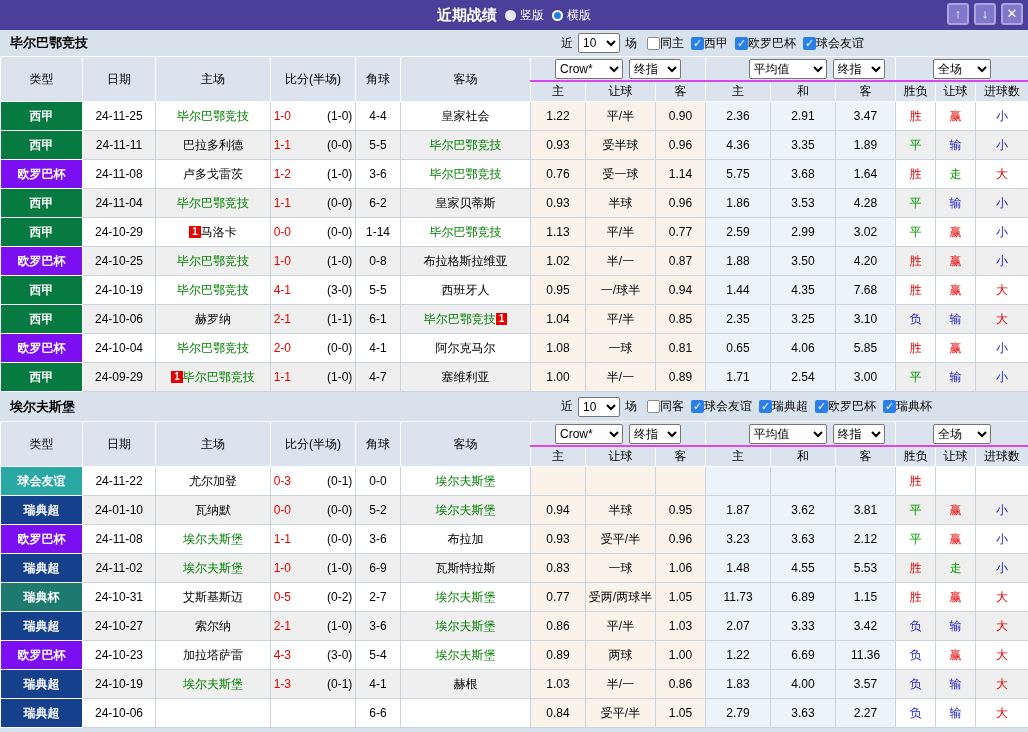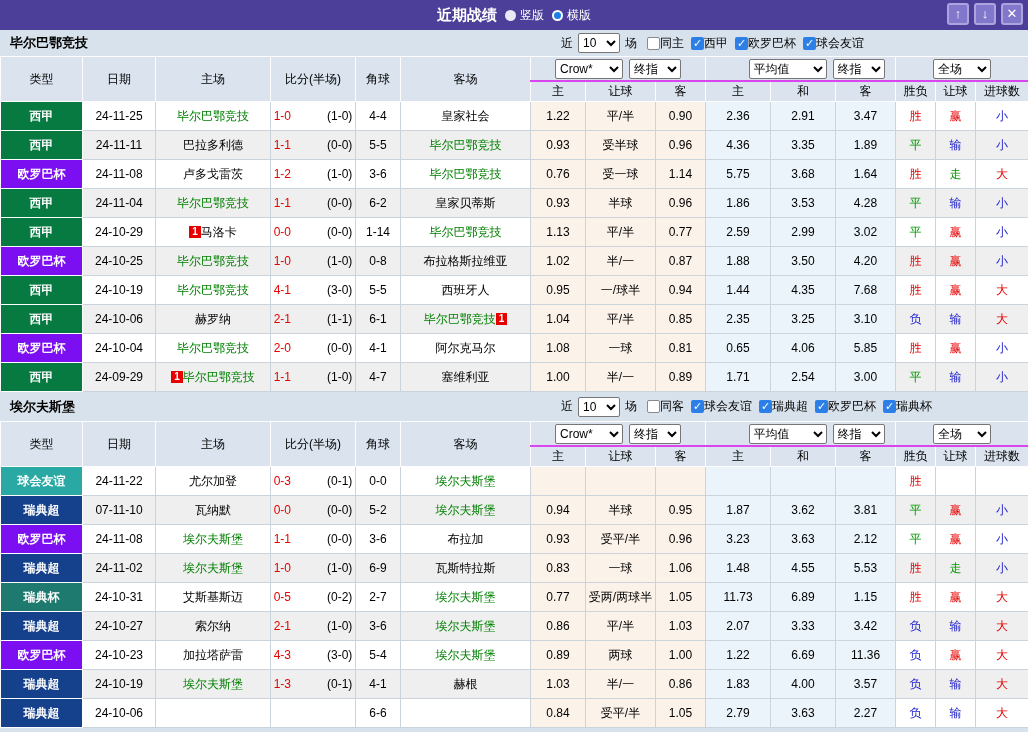--- a/index.html
+++ b/index.html
@@ -386,21 +386,21 @@
             <td class="odds-bg"></td>
             <td class="avg-bg"></td>
             <td class="avg-bg"></td>
             <td class="avg-bg"></td>
             <td style="color: rgb(230, 0, 0);">胜</td>
             <td></td>
             <td></td>
           </tr>
           <tr class="alt">
             <td class="league" style="background: rgb(21, 64, 140);">瑞典超</td>
-            <td>07-11-10</td>
+            <td>24-01-10</td>
             <td><span>瓦纳默</span></td>
             <td><span class="score-red">0-0</span><span class="half-black">(0-0)</span></td>
             <td>5-2</td>
             <td><span class="team-green">埃尔夫斯堡</span></td>
             <td class="odds-bg">0.94</td>
             <td class="odds-bg">半球</td>
             <td class="odds-bg">0.95</td>
             <td class="avg-bg">1.87</td>
             <td class="avg-bg">3.62</td>
             <td class="avg-bg">3.81</td>

